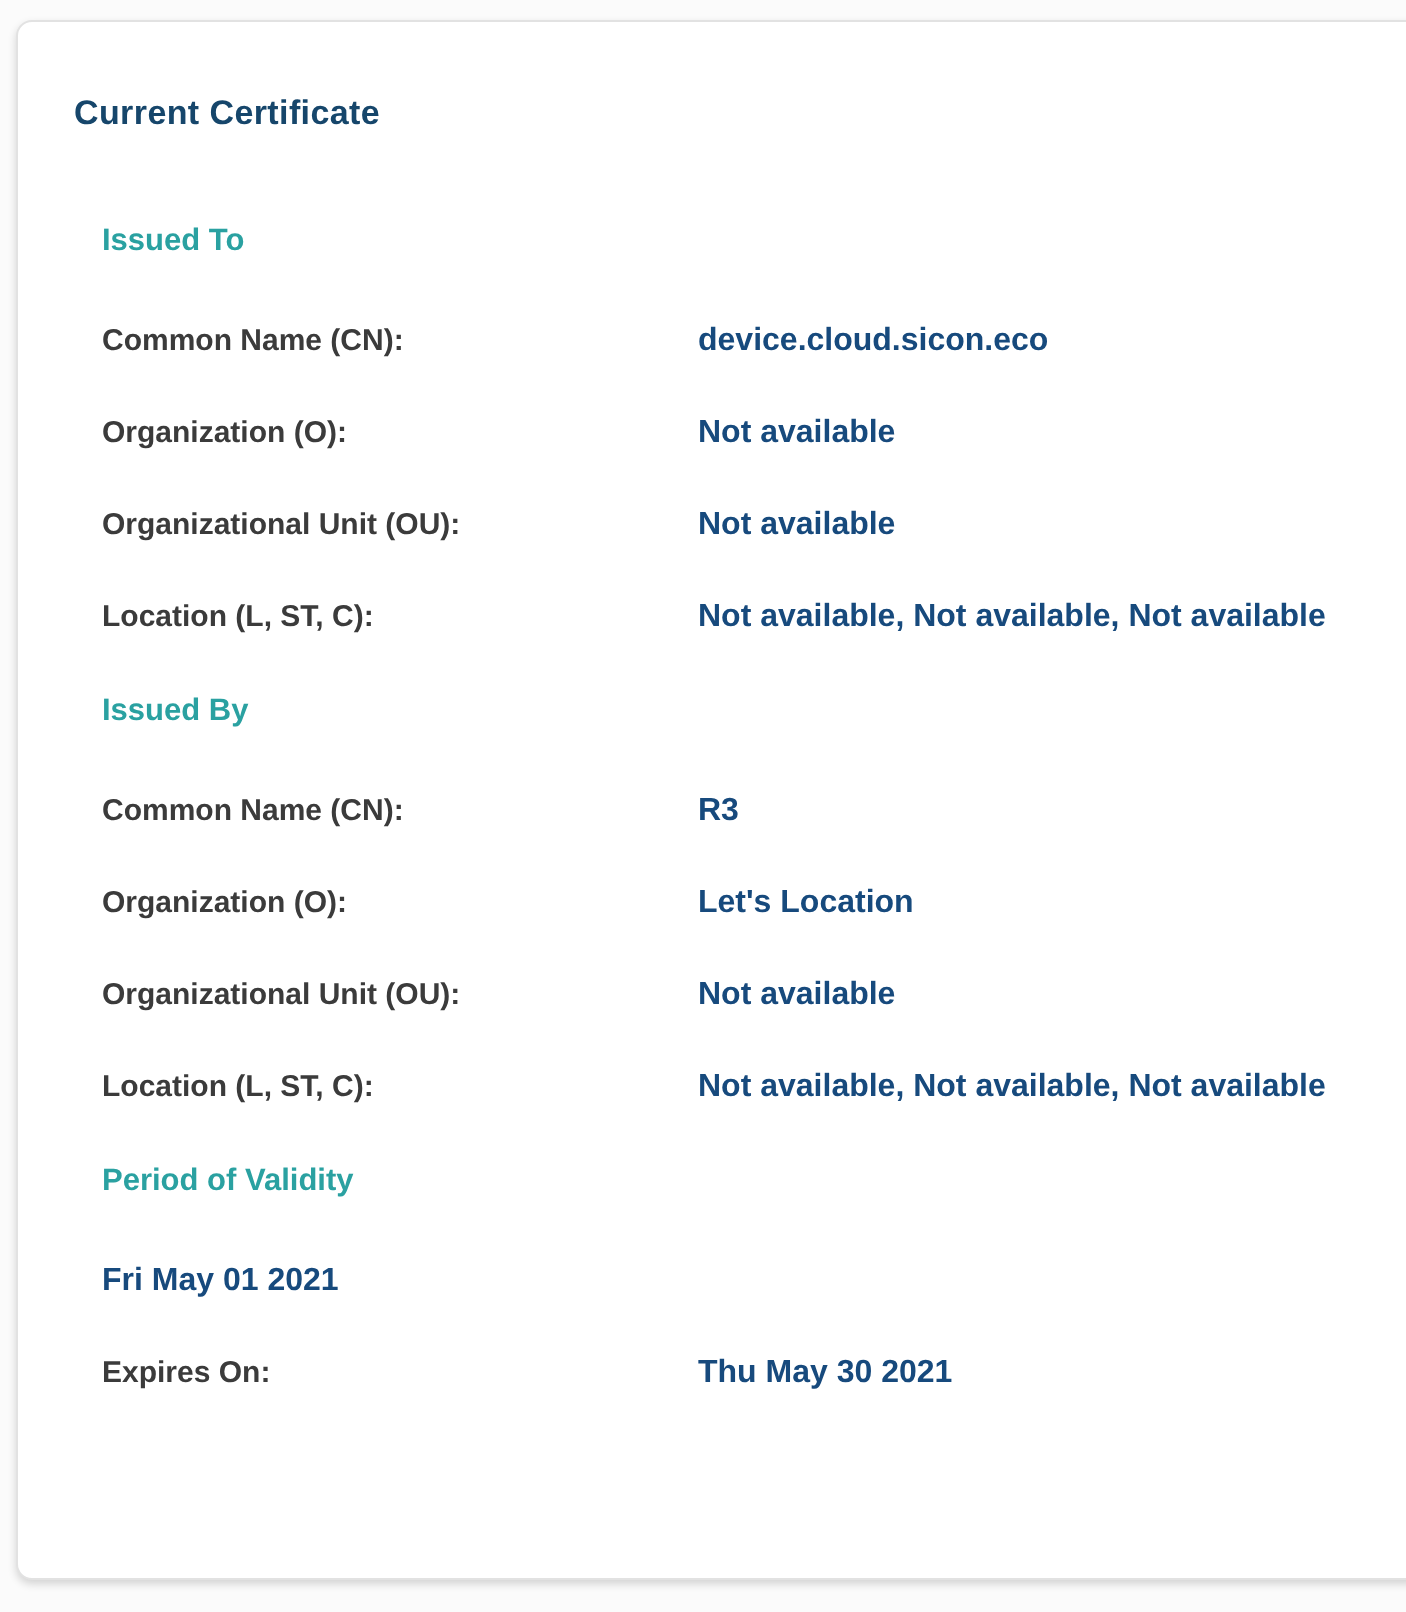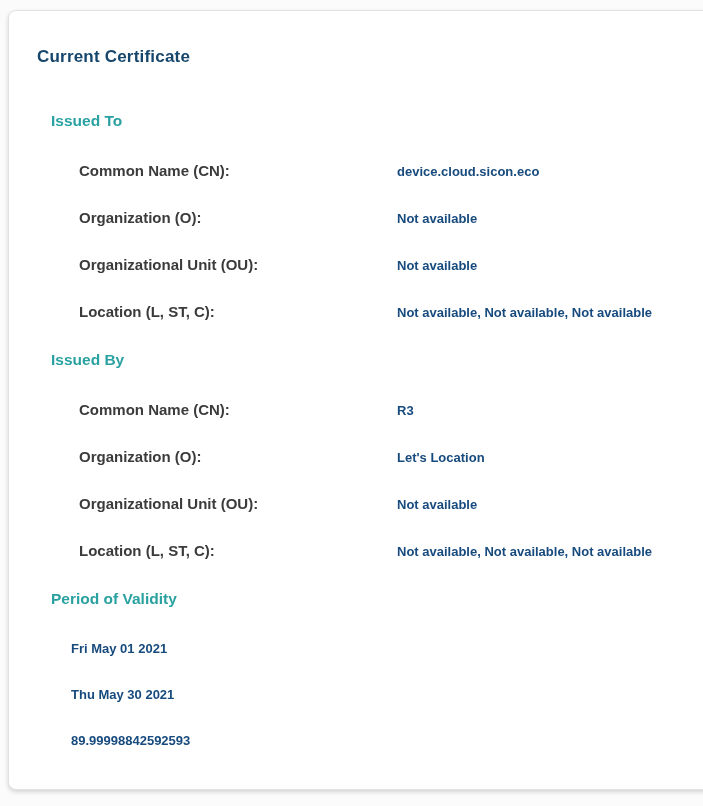--- a/index.html
+++ b/index.html
@@ -48,28 +48,26 @@
     display: flex;
     align-items: baseline;
     margin-bottom: 28px;
     line-height: 18px;
   }
   .row-label {
     flex: 0 0 298px;
     font-size: 15px;
     font-weight: 700;
     color: var(--label-gray);
-    margin-left: 28px;
   }
   .row-value {
-    font-size: 13px;
+    font-size: 16px;
     font-weight: 700;
     color: var(--value-navy);
     white-space: nowrap;
-    margin-left: 20px;
   }
 </style>
 </head>
 <body>
 
 <div class="card">
   <div class="card-inner">
 
     <h1 class="title">Current Certificate</h1>
 
@@ -112,21 +110,21 @@
         <span class="row-value">Not available, Not available, Not available</span>
       </div>
     </section>
 
     <section class="section">
       <h2 class="section-heading">Period of Validity</h2>
       <div class="row">
         <span class="row-value">Fri May 01 2021</span>
       </div>
       <div class="row">
+        <span class="row-label">Expires On:</span>
         <span class="row-value">Thu May 30 2021</span>
       </div>
       <div class="row">
-        <span class="row-value">89.99998842592593</span>
       </div>
     </section>
 
   </div>
 </div>
 
 </body></html>

